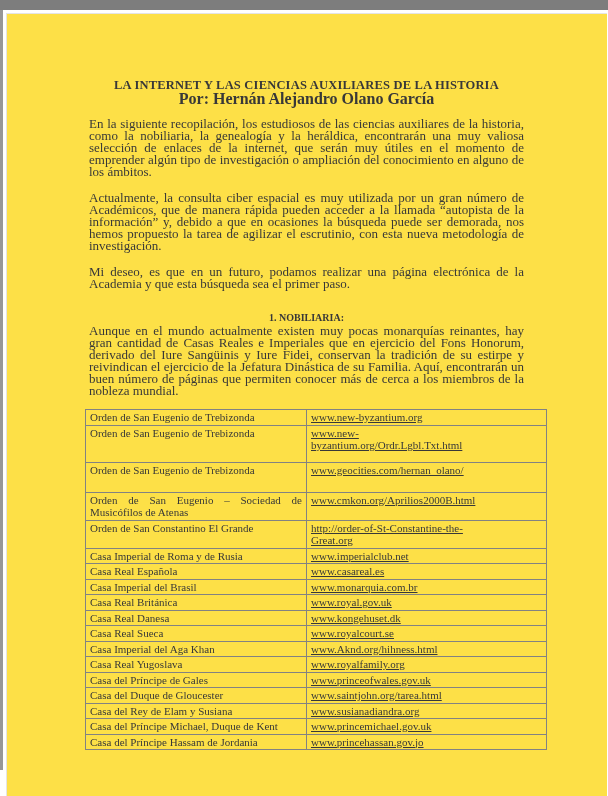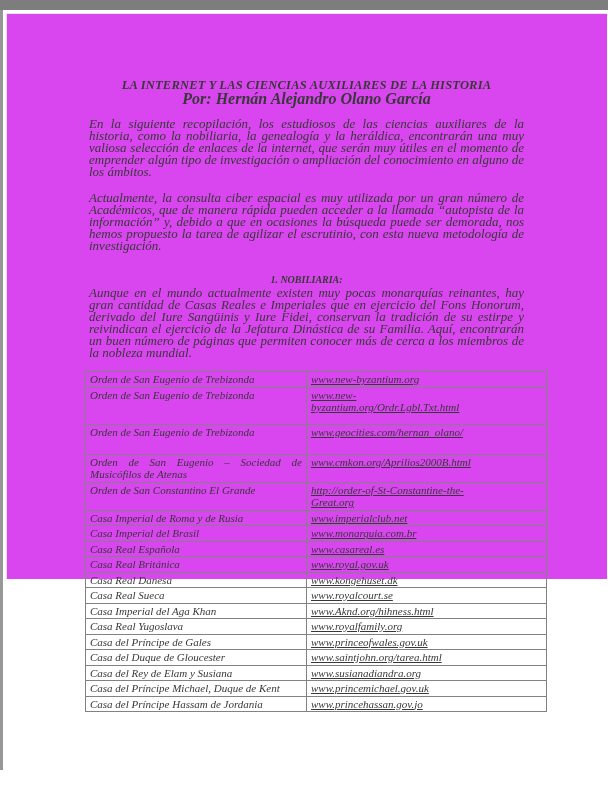--- a/index.html
+++ b/index.html
@@ -25,27 +25,26 @@
   }
   .left-strip {
     position: absolute;
     top: 10px; left: 0;
     width: 3px; height: 760px;
     background: var(--left-strip-color, #979797);
   }
   .page {
     position: absolute;
     top: 13px; left: 6px;
-    width: 601px; height: 566px;
-    background: #d946ef;
+    width: 601px; height: 783px;
+    background: #fde047;
     border-top: 1px solid var(--page-edge-color, #e4e4e4);
     border-left: 1px solid var(--page-edge-color, #e4e4e4);
     box-sizing: border-box;
     color: var(--text-color, #383838);
-    font-style: italic;
   }
   .doc-header {
     padding-top: 64px;
     margin-left: 82px;
     width: 435px;
     text-align: center;
   }
   .doc-title {
     margin: 0;
     font-size: 12.5px;
@@ -113,20 +112,21 @@
 
   <div class="page">
     <div class="doc-header">
       <h1 class="doc-title">LA INTERNET Y LAS CIENCIAS AUXILIARES DE LA HISTORIA</h1>
       <h2 class="doc-byline">Por: Hernán Alejandro Olano García</h2>
     </div>
 
     <div class="body-text">
       <p class="first">En la siguiente recopilación, los estudiosos de las ciencias auxiliares de la historia, como la nobiliaria, la genealogía y la heráldica, encontrarán una muy valiosa selección de enlaces de la internet, que serán muy útiles en el momento de emprender algún tipo de investigación o ampliación del conocimiento en alguno de los ámbitos.</p>
       <p>Actualmente, la consulta ciber espacial es muy utilizada por un gran número de Académicos, que de manera rápida pueden acceder a la llamada “autopista de la información” y, debido a que en ocasiones la búsqueda puede ser demorada, nos hemos propuesto la tarea de agilizar el escrutinio, con esta nueva metodología de investigación.</p>
+      <p>Mi deseo, es que en un futuro, podamos realizar una página electrónica de la Academia y que esta búsqueda sea el primer paso.</p>
 
       <h3 class="section-heading">1. NOBILIARIA:</h3>
       <p class="section-intro">Aunque en el mundo actualmente existen muy pocas monarquías reinantes, hay gran cantidad de Casas Reales e Imperiales que en ejercicio del Fons Honorum, derivado del Iure Sangüinis y Iure Fidei, conservan la tradición de su estirpe y reivindican el ejercicio de la Jefatura Dinástica de su Familia. Aquí, encontrarán un buen número de páginas que permiten conocer más de cerca a los miembros de la nobleza mundial.</p>
     </div>
 
     <table class="links">
       <tbody>
           <tr>
             <td class="org">Orden de San Eugenio de Trebizonda</td>
             <td class="urlcell"><span class="url">www.new-byzantium.org</span></td>
@@ -147,26 +147,26 @@
           <tr>
             <td class="org">Orden de San Constantino El Grande</td>
             <td class="urlcell"><span class="url">http://order-of-St-Constantine-the-
 Great.org</span></td>
           </tr>
           <tr>
             <td class="org">Casa Imperial de Roma y de Rusia</td>
             <td class="urlcell"><span class="url">www.imperialclub.net</span></td>
           </tr>
           <tr>
+            <td class="org">Casa Real Española</td>
+            <td class="urlcell"><span class="url">www.casareal.es</span></td>
+          </tr>
+          <tr>
             <td class="org">Casa Imperial del Brasil</td>
             <td class="urlcell"><span class="url">www.monarquia.com.br</span></td>
-          </tr>
-          <tr>
-            <td class="org">Casa Real Española</td>
-            <td class="urlcell"><span class="url">www.casareal.es</span></td>
           </tr>
           <tr>
             <td class="org">Casa Real Británica</td>
             <td class="urlcell"><span class="url">www.royal.gov.uk</span></td>
           </tr>
           <tr>
             <td class="org">Casa Real Danesa</td>
             <td class="urlcell"><span class="url">www.kongehuset.dk</span></td>
           </tr>
           <tr>

